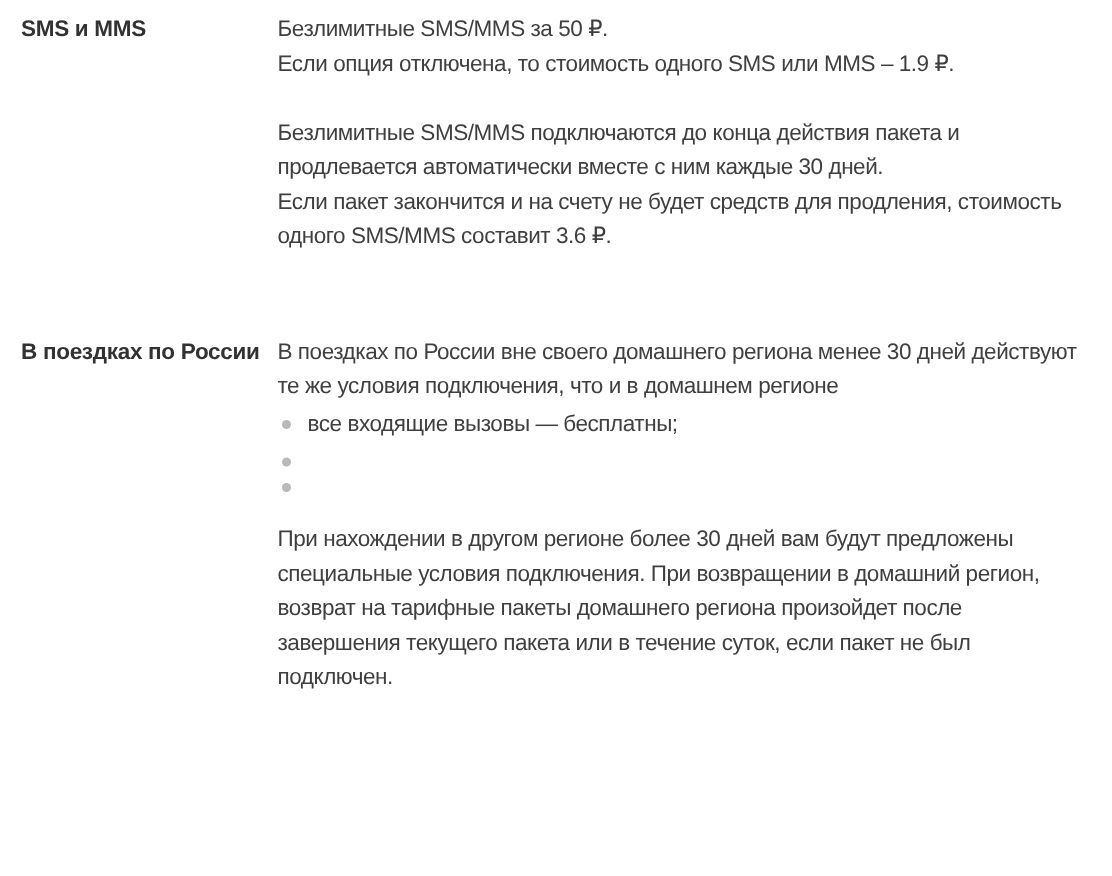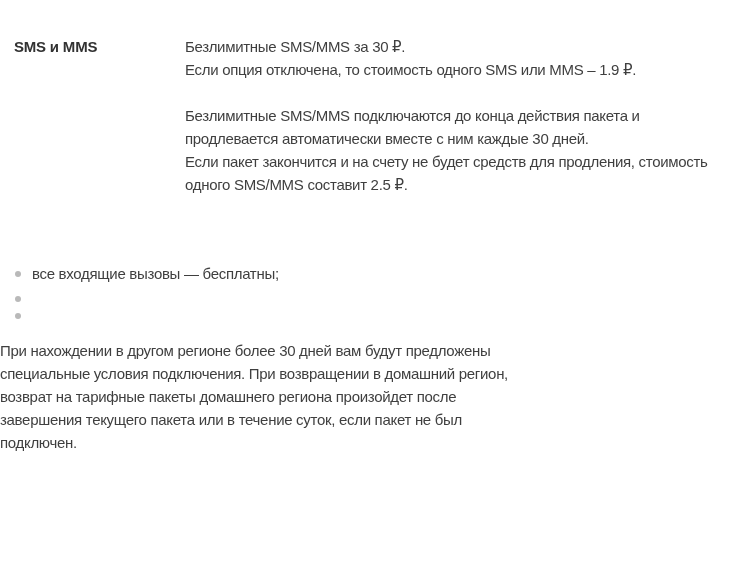--- a/index.html
+++ b/index.html
@@ -9,67 +9,70 @@
     --bg: #ffffff;
   }
   * { margin: 0; padding: 0; box-sizing: border-box; }
   html, body {
     width: 741px; height: 584px;
     background: var(--bg);
     overflow: hidden;
     font-family: "Liberation Sans", "DejaVu Sans", sans-serif;
   }
   .page { padding-top: 8px; width: 741px; }
-  .row { display: flex; align-items: flex-start; margin-top: 27px; }
+  .row { display: flex; align-items: flex-start; }
   .row-travel { margin-top: 54px; }
   .label-col {
     flex: 0 0 185px; width: 185px;
     padding-left: 14px; padding-right: 8px;
     font-size: 15px; font-weight: 700; line-height: 23px;
     letter-spacing: -0.2px;
     color: var(--label);
   }
   .content-col {
     flex: 1 1 auto;
     max-width: 548px;
     font-size: 15px; line-height: 23px;
     letter-spacing: -0.3px;
     color: var(--text);
   }
   .pre { white-space: pre; }
   .para-gap { margin-top: 23px; }
-  ul.bullets { list-style: none; margin: 12px; padding: 0; }
+  ul.bullets { list-style: none; margin: 0; padding: 0; }
   ul.bullets li { display: flex; align-items: flex-start; margin-top: 2px; }
   .dot {
     flex: 0 0 6px;
     width: 6px; height: 6px; border-radius: 50%;
     background: var(--bullet);
     margin: 9px 11px 0 3px;
   }
   .outro { margin-top: 20px; }
 </style>
 </head>
 <body>
 
 <div class="page">
 
   <div class="row">
     <div class="label-col">SMS и MMS</div>
     <div class="content-col">
-      <div class="pre">Безлимитные SMS/MMS за 30 ₽.
+      <div class="pre">Безлимитные SMS/MMS за 50 ₽.
 Если опция отключена, то стоимость одного SMS или MMS – 1.9 ₽.</div>
       <div class="pre para-gap">Безлимитные SMS/MMS подключаются до конца действия пакета и
 продлевается автоматически вместе с ним каждые 30 дней.
 Если пакет закончится и на счету не будет средств для продления, стоимость
-одного SMS/MMS составит 2.5 ₽.</div>
+одного SMS/MMS составит 3.6 ₽.</div>
     </div>
   </div>
 
   <div class="row row-travel">
+    <div class="label-col">В поездках по России</div>
     <div class="content-col">
+      <div class="pre">В поездках по России вне своего домашнего региона менее 30 дней действуют
+те же условия подключения, что и в домашнем регионе</div>
 
       <ul class="bullets">
         <li>
           <span class="dot"></span>
           <span class="pre">все входящие вызовы — бесплатны;</span>
         </li>
         <li>
           <span class="dot"></span>
         </li>
         <li>

